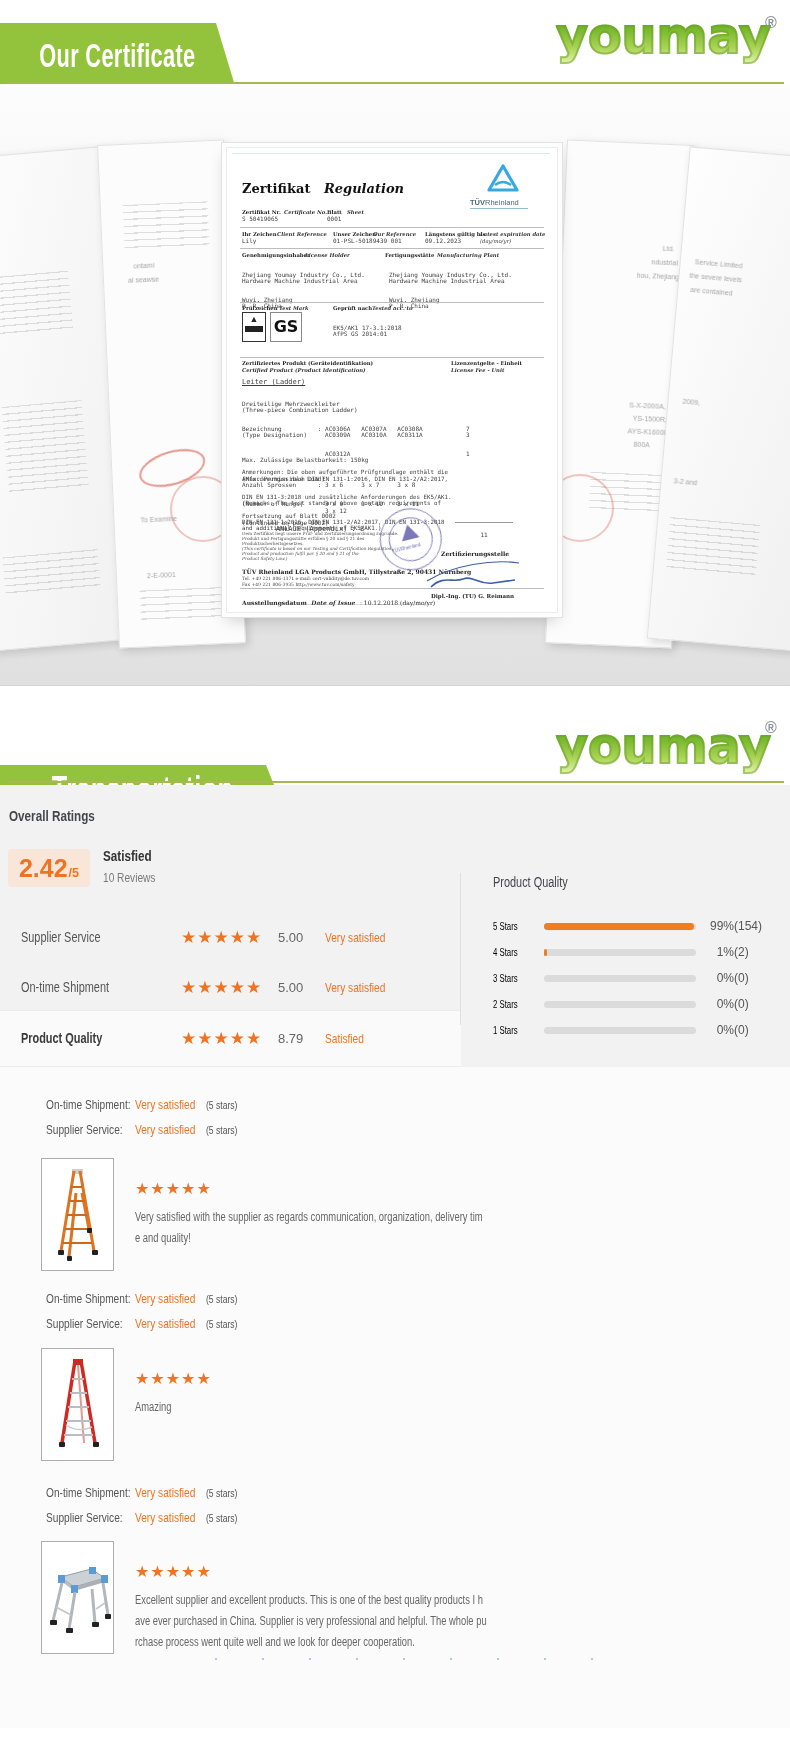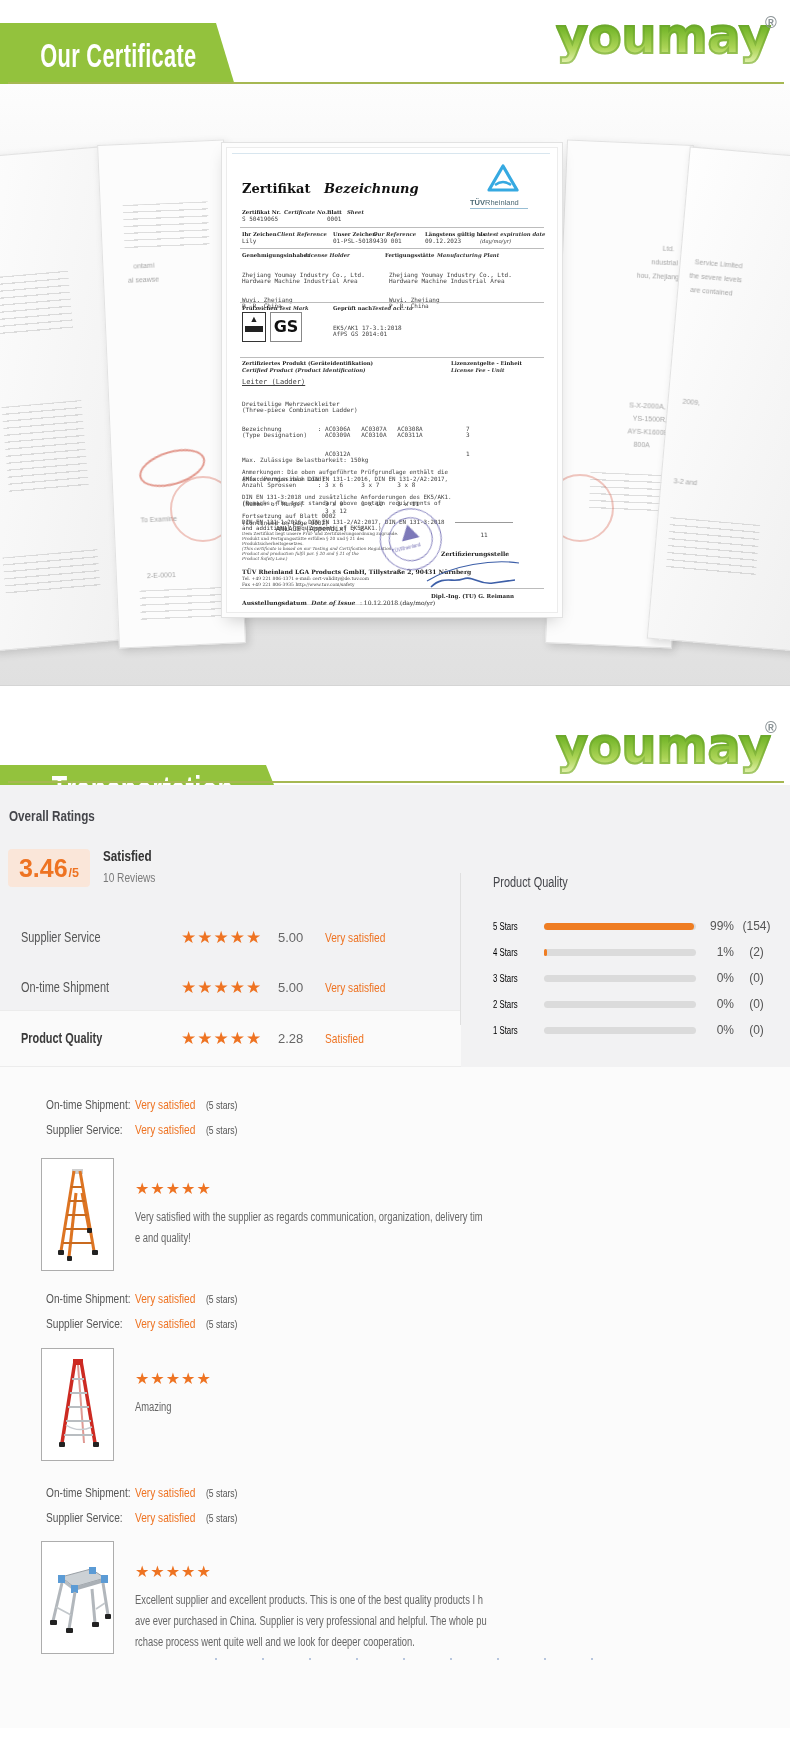--- a/index.html
+++ b/index.html
@@ -4,21 +4,21 @@
 <style>
   html,body{margin:0;padding:0;background:#fff;}
   .page{position:relative;width:790px;height:1748px;overflow:hidden;background:#fff;
         font-family:"Liberation Sans",sans-serif;}
   .sqz{display:inline-block;transform:scaleX(.78);transform-origin:0 50%;white-space:nowrap;}
 
   
   .banner{position:absolute;left:0;background:#93c23d;display:flex;align-items:center;justify-content:center;
           clip-path:polygon(0 0,calc(100% - 20px) 0,100% 100%,0 100%);}
   .banner-text{color:#fff;font-weight:700;letter-spacing:.5px;white-space:nowrap;}
-  .b1{top:23px;width:236px;height:66px;}
+  .b1{top:23px;width:236px;height:66px;justify-content:flex-end;}
   .b1 .banner-text{font-size:33px;transform:scaleX(.66);}
   .b2{top:725px;width:286px;height:50px;margin-top:40px;}
   .b2 .banner-text{font-size:36px;transform:scaleX(.70);}
   .logo{position:absolute;left:556px;font-family:"DejaVu Sans",sans-serif;font-size:49px;font-weight:800;
         background:linear-gradient(180deg,#50991e 4%,#7cba30 40%,#abd456 70%,#e9f5b6 100%);
         -webkit-background-clip:text;background-clip:text;color:transparent;
         -webkit-text-stroke:2px rgba(104,160,44,.5);}
   .l1{top:8px;}.l2{top:718px;}
   .reg{position:absolute;left:765px;font-size:16px;color:#8d9598;font-weight:700;}
   .r1{top:14px;}.r2{top:719px;}
@@ -77,21 +77,21 @@
   .rrow .verdict{font-size:13px;color:#ee7322;}
   .sel-card{position:absolute;left:0;top:225px;width:461px;height:55px;background:#fafafa;
             border-top:1px solid #ececec;border-bottom:1px solid #ececec;}
   .vdiv{position:absolute;left:460px;top:88px;width:1px;height:152px;background:#e0e0e0;}
   .bd-title{position:absolute;left:493px;top:89px;font-size:14px;color:#44454a;}
   .bdrow{position:absolute;left:493px;width:292px;height:18px;display:flex;align-items:center;}
   .bdrow .blab{width:51px;font-size:10px;color:#000000;}
   .track{width:152px;height:7px;border-radius:4px;background:#dbdbdb;position:relative;}
   .fill{position:absolute;left:0;top:0;height:7px;border-radius:4px;background:#ef7d22;}
   .pct{width:38px;text-align:right;font-size:12px;color:#555;}
-  .cnt{width:45px;text-align:center;font-size:12px;color:#555;}
+  .cnt{width:45px;text-align:left;font-size:12px;color:#555;}
 
   
   .reviews-wrap{position:absolute;left:0;top:1067px;width:790px;height:661px;background:#fbfbfb;}
   .meta{margin-left:46px;}
   .meta-line{display:flex;align-items:center;height:25px;}
   .meta-line .ml{width:89px;font-size:13px;color:#555;}
   .meta-line .mv{width:66px;font-size:13px;color:#ee7322;}
   .meta-line .mn{font-size:11px;color:#555;margin-left:5px;}
   .card{margin-left:41px;display:flex;}
   .imgbox{width:73px;height:113px;border:1px solid #adadad;background:#fff;box-sizing:border-box;
@@ -156,21 +156,21 @@
       <div class="stripes" style="left:12px;top:370px;width:90px;height:55px;"></div>
     </div>
 
     <div class="red-circ" style="left:170px;top:392px;width:62px;height:62px;"></div>
     <div class="red-circ" style="left:546px;top:390px;width:64px;height:64px;"></div>
 
     <div class="cert-page">
       <div class="ce" style="left:5px;top:5px;width:318px;height:1px;background:#d8e6ef;"></div>
 
       <div class="ce tt" style="left:15px;top:33px;">Zertifikat</div>
-      <div class="ce tt tte" style="left:97px;top:33px;">Bezeichnung</div>
+      <div class="ce tt tte" style="left:97px;top:33px;">Regulation</div>
 
       <div class="ce" style="left:243px;top:16px;width:66px;">
         <svg width="66" height="30" viewBox="0 0 66 30">
           <polygon points="33,2 47,26 19,26" fill="none" stroke="#36a9e1" stroke-width="3.2" stroke-linejoin="round"></polygon>
           <path d="M25 21 Q33 15 41 21" fill="none" stroke="#36a9e1" stroke-width="2.4"></path>
         </svg>
         <div class="tuvbrand"><b>TÜV</b><span>Rheinland</span></div>
         <div class="tuvline"></div>
       </div>
 
@@ -297,21 +297,21 @@
     <span class="banner-text">Transportation</span>
   </div>
   <div class="logo l2"><span>youmay</span></div>
   <span class="reg r2">®</span>
   <div class="rule ru2"></div>
 
   <div class="panel">
     <div class="heading"><span class="sqz">Overall Ratings</span></div>
 
     <div class="badge">
-      <span class="badge-score">3.46</span>
+      <span class="badge-score">2.42</span>
       <span class="badge-denom">/5</span>
     </div>
     <div class="satisfied"><span class="sqz">Satisfied</span></div>
     <div class="reviews-count"><span class="sqz">10 Reviews</span></div>
 
     <div class="rrow" style="top:135px;">
       <div class="lab"><span class="sqz">Supplier Service</span></div>
       <div class="stars">★★★★★</div>
       <div class="val">5.00</div>
       <div class="verdict"><span class="sqz">Very satisfied</span></div>
@@ -319,21 +319,21 @@
     <div class="rrow" style="top:185px;">
       <div class="lab"><span class="sqz">On-time Shipment</span></div>
       <div class="stars">★★★★★</div>
       <div class="val">5.00</div>
       <div class="verdict"><span class="sqz">Very satisfied</span></div>
     </div>
     <div class="sel-card"></div>
     <div class="rrow" style="top:236px;">
       <div class="lab" style="font-weight:700;color:#3a3a3a;"><span class="sqz">Product Quality</span></div>
       <div class="stars">★★★★★</div>
-      <div class="val">2.28</div>
+      <div class="val">8.79</div>
       <div class="verdict"><span class="sqz">Satisfied</span></div>
     </div>
 
     <div class="vdiv"></div>
     <div class="bd-title"><span class="sqz">Product Quality</span></div>
 
     <div class="bdrow" style="top:132px;">
       <div class="blab"><span class="sqz">5 Stars</span></div>
       <div class="track">
           <div class="fill" style="width: 99%; min-width: 3px;"></div>

